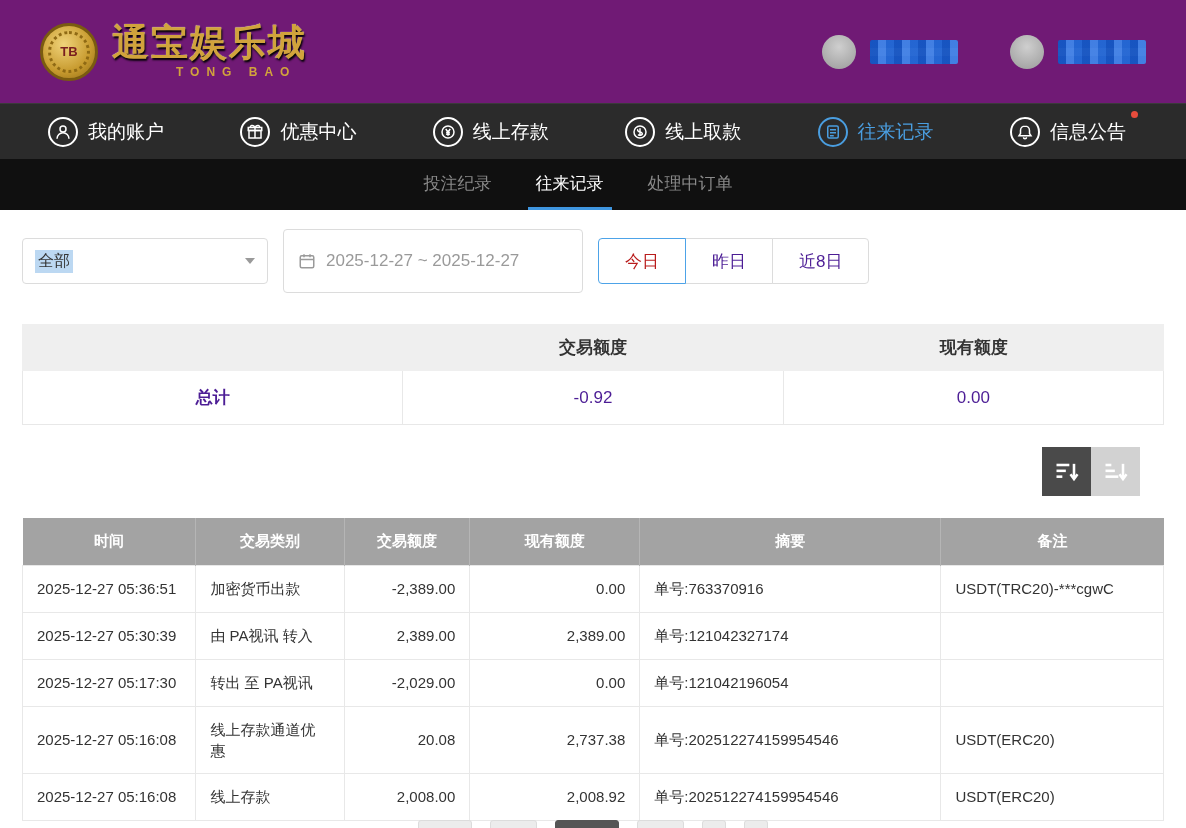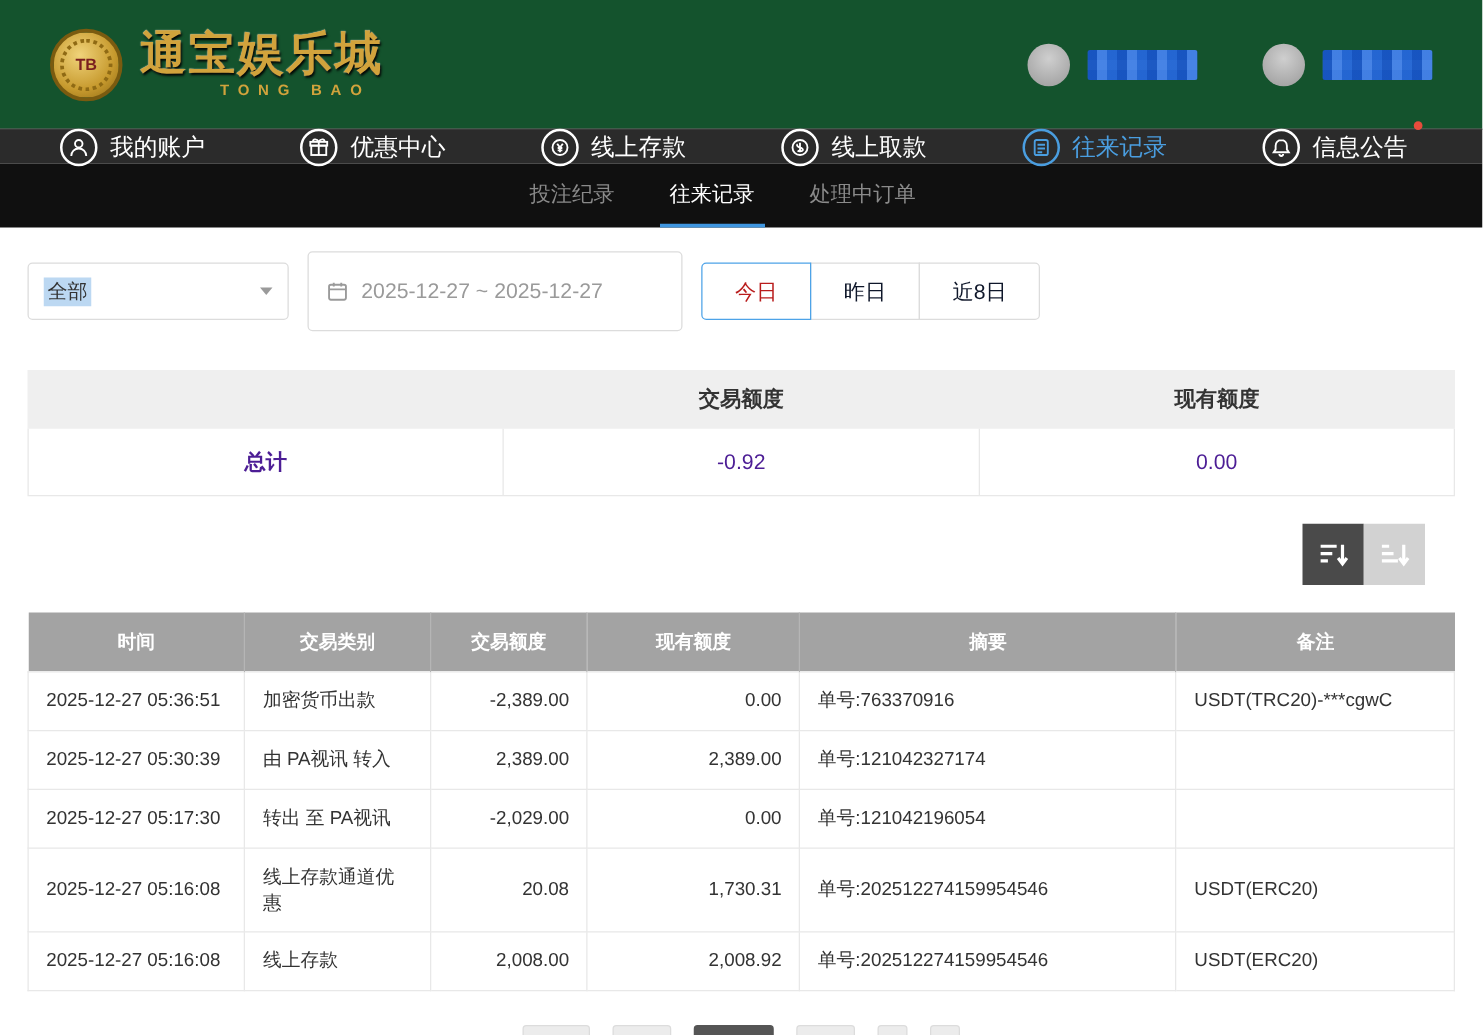--- a/index.html
+++ b/index.html
@@ -3,21 +3,21 @@
 <meta charset="utf-8">
 <style>
   * { box-sizing: border-box; margin: 0; padding: 0; }
   html,body { width:1186px; height:828px; }
   body {
     font-family:"Liberation Sans",sans-serif;
     background:#fff; color:#333; overflow:hidden; position:relative;
   }
 
   
-  .top-header { height:103px; background:#14532d; display:flex; align-items:center; padding:0 40px; }
+  .top-header { height:103px; background:#701a75; display:flex; align-items:center; padding:0 40px; }
   .logo-wrap { display:flex; align-items:center; gap:14px; }
   .coin {
     width:58px; height:58px; border-radius:50%;
     background:radial-gradient(circle at 40% 35%, #f0d37a, #c79a2e 60%, #8f6a14);
     border:3px solid #7a5b10; position:relative;
     display:flex; align-items:center; justify-content:center;
   }
   .coin::before {
     content:""; position:absolute; inset:5px; border-radius:50%;
     border:3px dotted #8f6a14;
@@ -32,53 +32,53 @@
   .redacted-avatar { width:34px; height:34px; border-radius:50%;
     background:radial-gradient(circle at 50% 35%, #cfcfcf, #9a9a9a); }
   .redacted-blur { width:88px; height:24px; border-radius:2px;
     background:
       repeating-linear-gradient(90deg, rgba(20,80,190,.85) 0 8px, rgba(70,130,230,.85) 8px 16px, rgba(35,100,210,.85) 16px 24px),
       repeating-linear-gradient(0deg, #2a6fd0 0 8px, #4f8fe0 8px 16px);
     filter:blur(.4px);
   }
 
   
-  .main-nav { height:28px; background:#2b2b2b; border-top:1px solid #3a3a3a;
+  .main-nav { height:56px; background:#2b2b2b; border-top:1px solid #3a3a3a;
     display:flex; align-items:center; justify-content:space-between; padding:0 60px 0 48px; }
   .nav-item { display:flex; align-items:center; gap:10px; color:#fff; font-size:19px;
     cursor:pointer; position:relative; }
   .nav-item.active { color:#4a9ee0; }
   .nav-icon { width:30px; height:30px; border-radius:50%; border:2px solid #fff;
     display:flex; align-items:center; justify-content:center; }
   .nav-item.active .nav-icon { border-color:#4a9ee0; }
   .nav-icon svg { display:block; }
   .nav-badge { position:absolute; top:-6px; right:-12px; width:7px; height:7px;
     border-radius:50%; background:#e74c3c; }
 
   
   .sub-nav { height:51px; background:#101010; display:flex; align-items:stretch;
     justify-content:center; gap:28px; padding-right:30px; }
   .sub-tab { display:flex; align-items:center; padding:0 8px; font-size:17px;
     color:#8a8a8a; cursor:pointer; border-bottom:3px solid transparent; }
   .sub-tab.active { color:#fff; border-bottom-color:#3f96e0; }
 
   
   .filter-bar { display:flex; align-items:center; padding:18px 0 0 22px; height:84px; }
-  .select-box { width:209px; height:46px; border:1px solid #dcdcdc; border-radius:4px;
+  .select-box { width:246px; height:46px; border:1px solid #dcdcdc; border-radius:4px;
     display:flex; align-items:center; padding:0 12px; cursor:pointer; background:#fff; }
   .select-value { font-size:16px; color:#333; background:#bcd8f2; padding:1px 3px; }
   .select-caret { margin-left:auto; width:0; height:0; border-left:5px solid transparent;
     border-right:5px solid transparent; border-top:6px solid #9a9a9a; }
   .date-box { width:300px; height:64px; border:1px solid #dcdcdc; border-radius:4px;
     display:flex; align-items:center; gap:10px; padding:0 14px; margin-left:15px;
     cursor:pointer; background:#fff; }
   .date-text { font-size:17px; color:#9a9a9a; }
   .quick-group { display:flex; margin-left:15px; }
   .quick-btn { height:46px; padding:0 26px; display:flex; align-items:center;
-    font-size:17px; color:#0f172a; background:#fff; border:1px solid #dcdcdc;
+    font-size:17px; color:#4c1d95; background:#fff; border:1px solid #dcdcdc;
     cursor:pointer; margin-left:-1px; }
   .quick-btn:first-child { border-radius:4px 0 0 4px; margin-left:0; }
   .quick-btn:last-child { border-radius:0 4px 4px 0; }
   .quick-btn.active { color:#b91c1c; border-color:#4da3e8; z-index:2; }
   .query-btn { width:97px; height:46px; margin-left:16px; background:#5ba7e8;
     color:#fff; font-size:17px; border:none; border-radius:4px; cursor:pointer; }
 
   
   .summary { margin:30px 22px 0 22px; }
   .summary-header { display:flex; background:#efefef; height:47px; align-items:center; }
@@ -308,21 +308,21 @@
         <td class="col1">转出 至 PA视讯</td>
         <td class="col2">-2,029.00</td>
         <td class="col3">0.00</td>
         <td class="col4">单号:121042196054</td>
         <td class="col5"></td>
       </tr>
       <tr>
         <td class="col0">2025-12-27 05:16:08</td>
         <td class="col1">线上存款通道优惠</td>
         <td class="col2">20.08</td>
-        <td class="col3">1,730.31</td>
+        <td class="col3">2,737.38</td>
         <td class="col4">单号:202512274159954546</td>
         <td class="col5">USDT(ERC20)</td>
       </tr>
       <tr>
         <td class="col0">2025-12-27 05:16:08</td>
         <td class="col1">线上存款</td>
         <td class="col2">2,008.00</td>
         <td class="col3">2,008.92</td>
         <td class="col4">单号:202512274159954546</td>
         <td class="col5">USDT(ERC20)</td>

